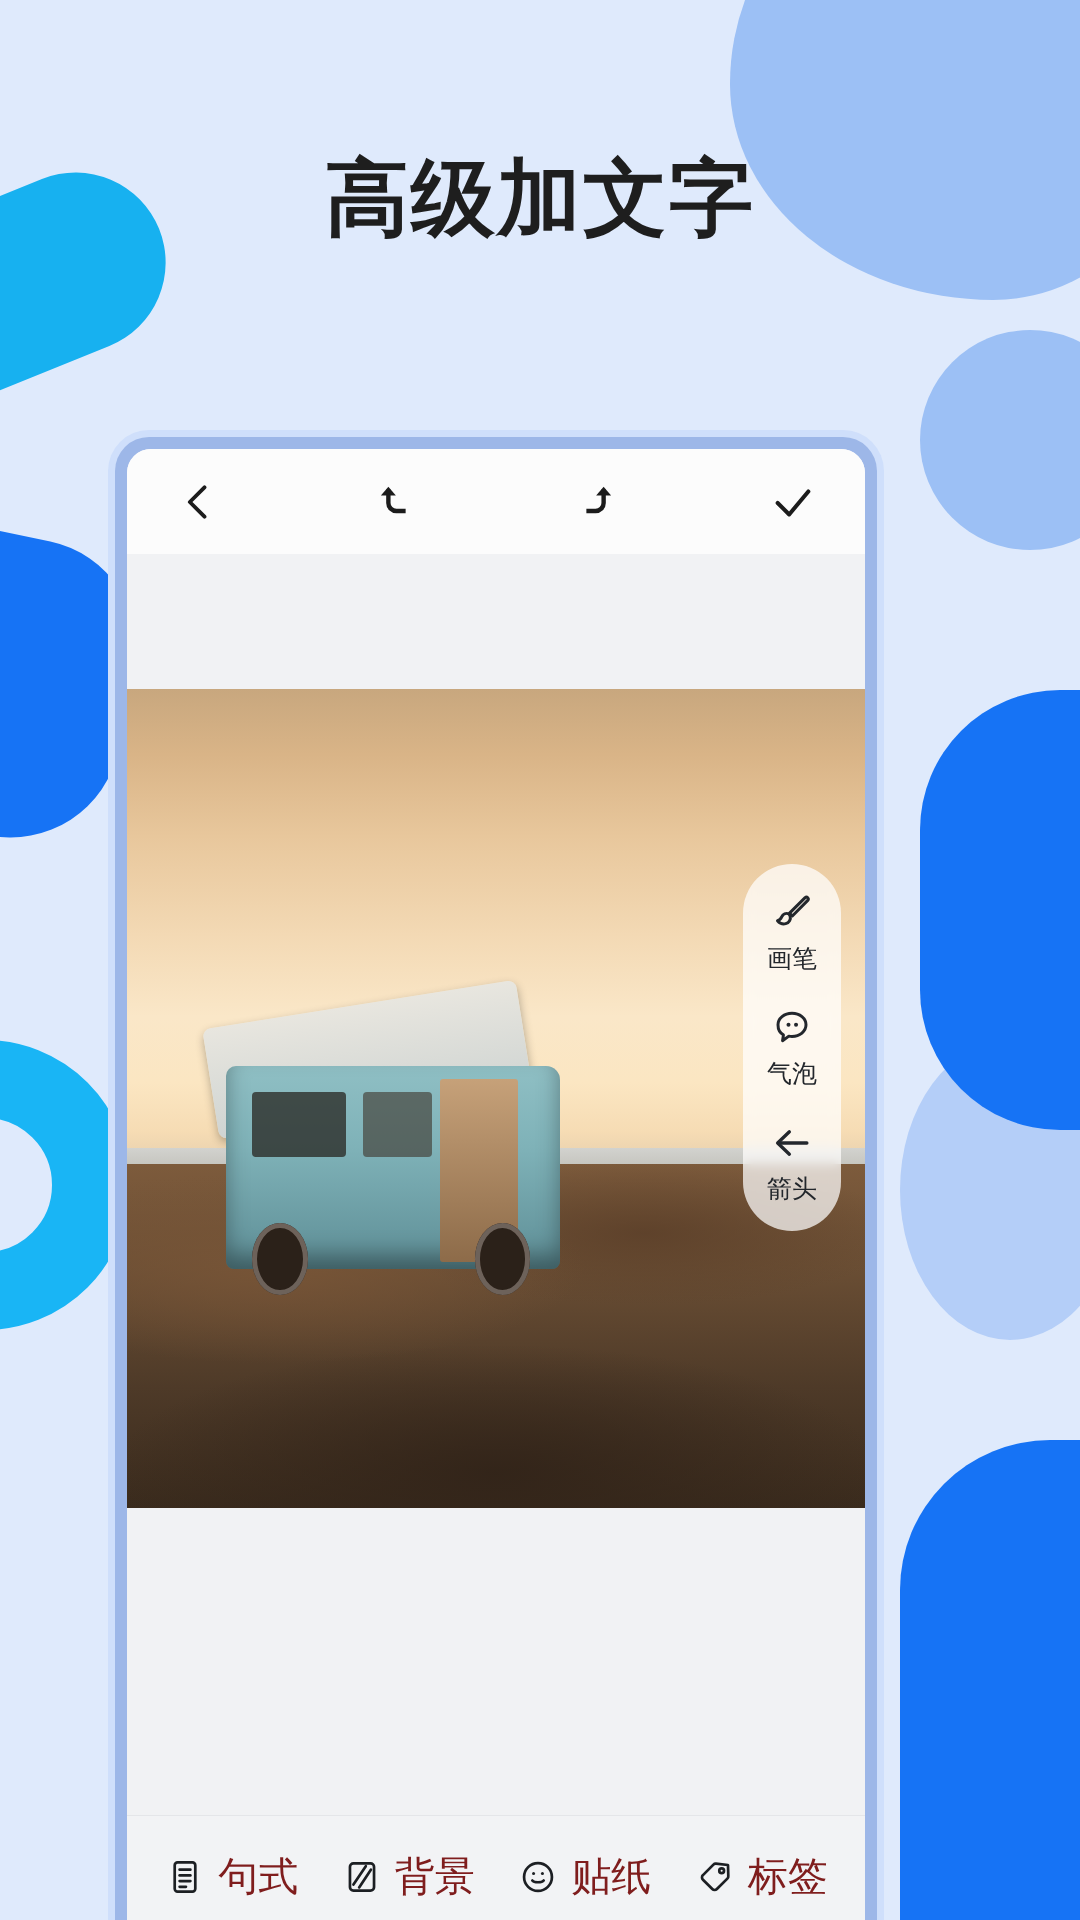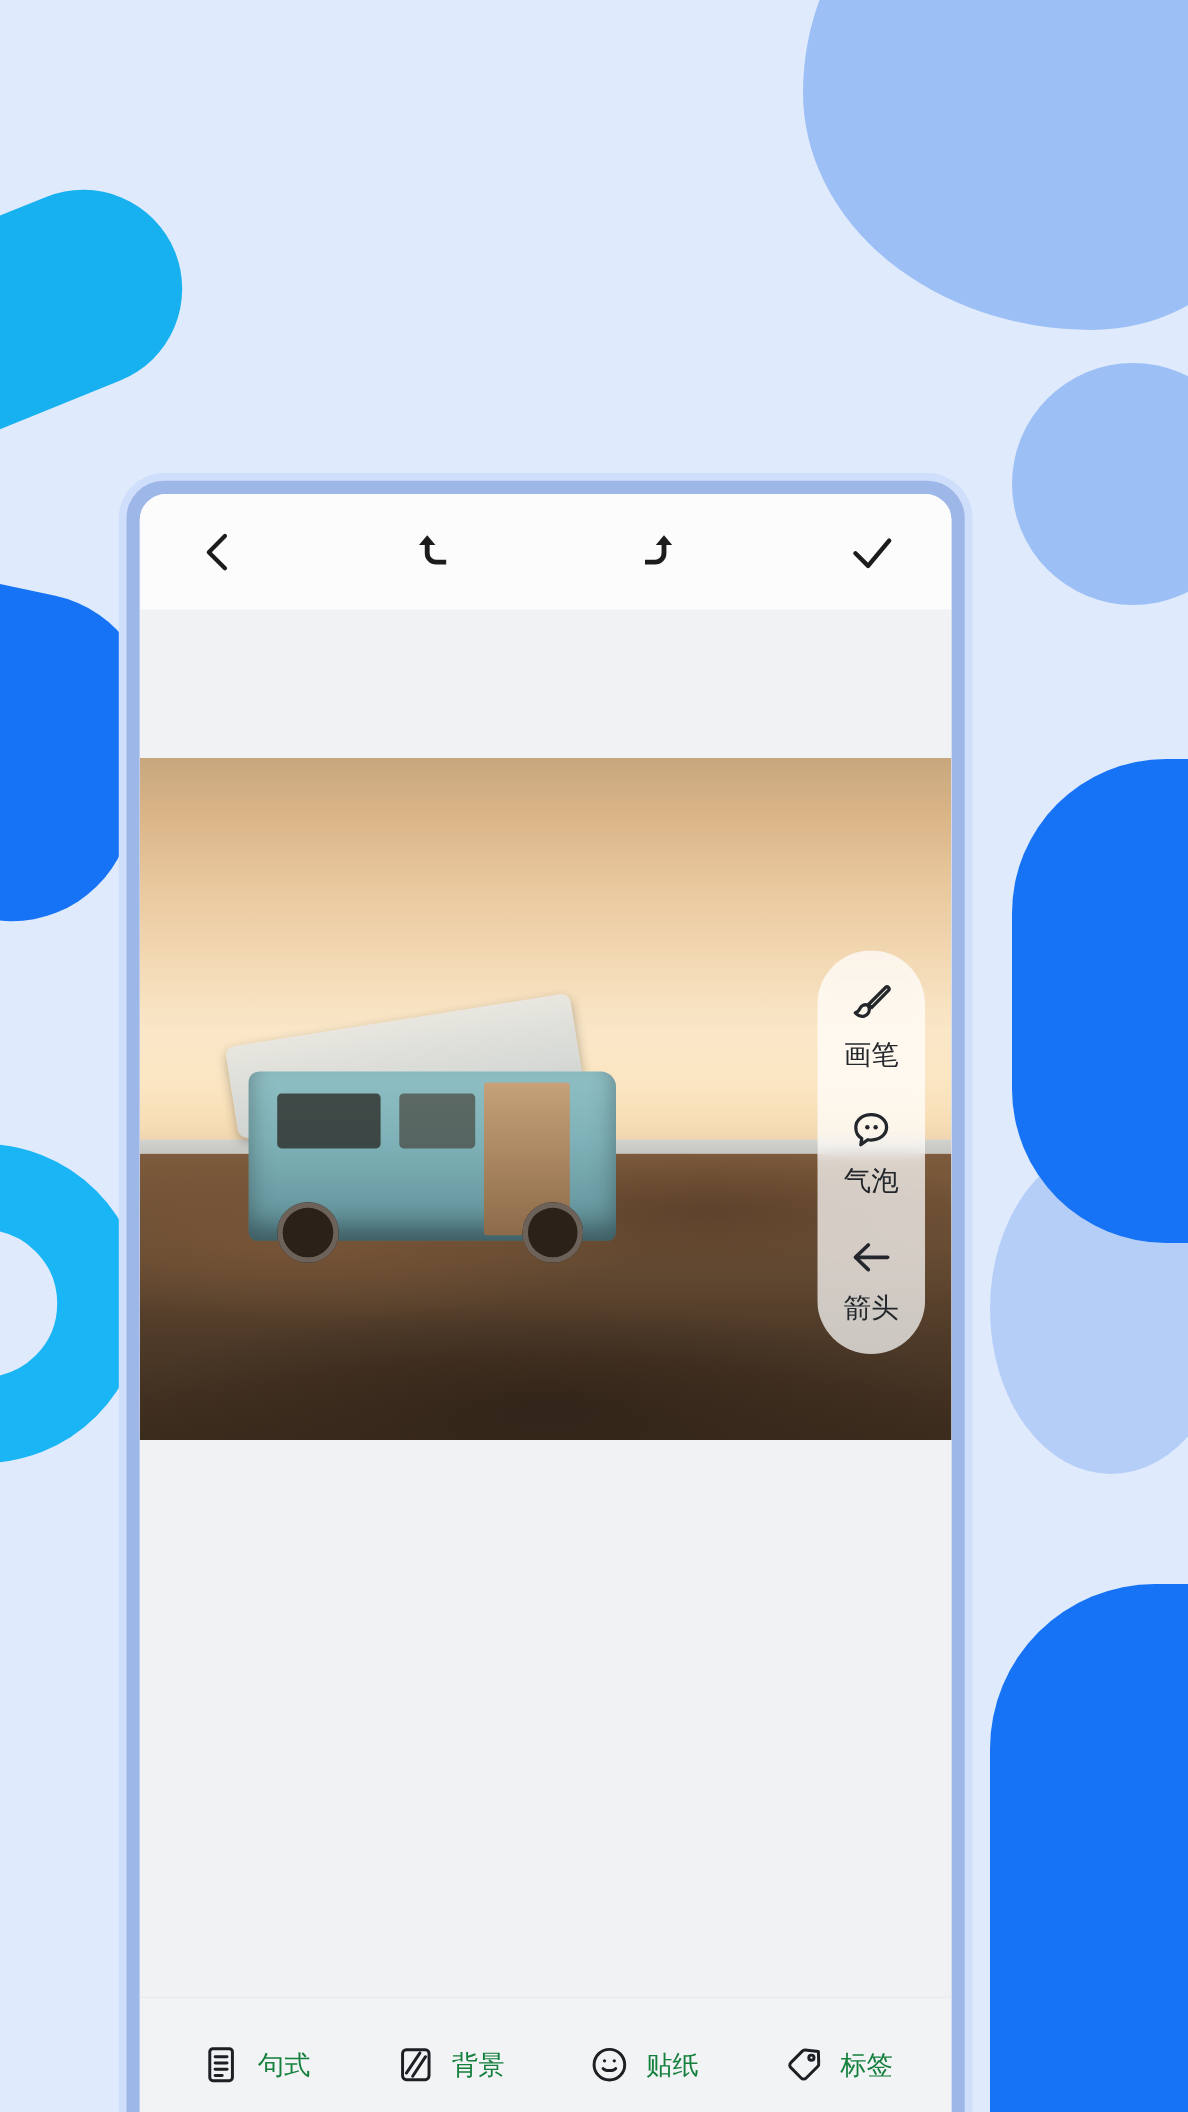--- a/index.html
+++ b/index.html
@@ -109,21 +109,21 @@
   .canvas-area {
     flex:1; background:#f1f2f4;
     display:flex; align-items:center; justify-content:center;
     position:relative;
   }
 
   .photo {
     position:absolute;
     left:0; right:0;
     top:135px;
-    height:620px;
+    height:819px;
     overflow:hidden;
   }
   .photo .sky {
     position:absolute; inset:0;
     background:
       linear-gradient(180deg,
         #c8a77e 0%,
         #d9b487 8%,
         #e8c79c 18%,
         #f3d9b4 30%,
@@ -221,40 +221,41 @@
     background:#f2f3f5;
     display:flex; align-items:center; justify-content:space-around;
     padding:0 16px;
     border-top:1px solid #e4e6e9;
   }
   .bb-item {
     display:flex; align-items:center; gap:12px; cursor:pointer;
   }
   .bb-item .ic { width:42px; height:42px; display:flex; align-items:center; justify-content:center; }
   .bb-item .lbl {
-    font-size:24px; color:#15803d;
+    font-size:40px; color:#7f1d1d;
     font-family:Liberation Serif, serif;
     white-space:nowrap;
   }
 </style>
 </head>
 <body>
 
 <div class="bg-layer">
   <div class="blob-tr"></div>
   <div class="blob-tr2"></div>
   <div class="blob-cyan-top"></div>
   <div class="blob-blue-left"></div>
   <div class="ring-cyan"></div>
   <div class="blob-lilac-r"></div>
   <div class="blob-blue-right"></div>
   <div class="blob-blue-right2"></div>
 </div>
 
 <div class="headings">
+  <div class="title">高级加文字</div>
 </div>
 
 <div class="phone">
   <div class="screen">
 
     <div class="topbar">
       <div class="tb-btn">
         <span>
           <svg width="44" height="44" viewBox="0 0 24 24" fill="none" stroke="#1c1c1c" stroke-width="2.1" stroke-linecap="round" stroke-linejoin="round">
             <polyline points="15 4 7 12 15 20"></polyline>

